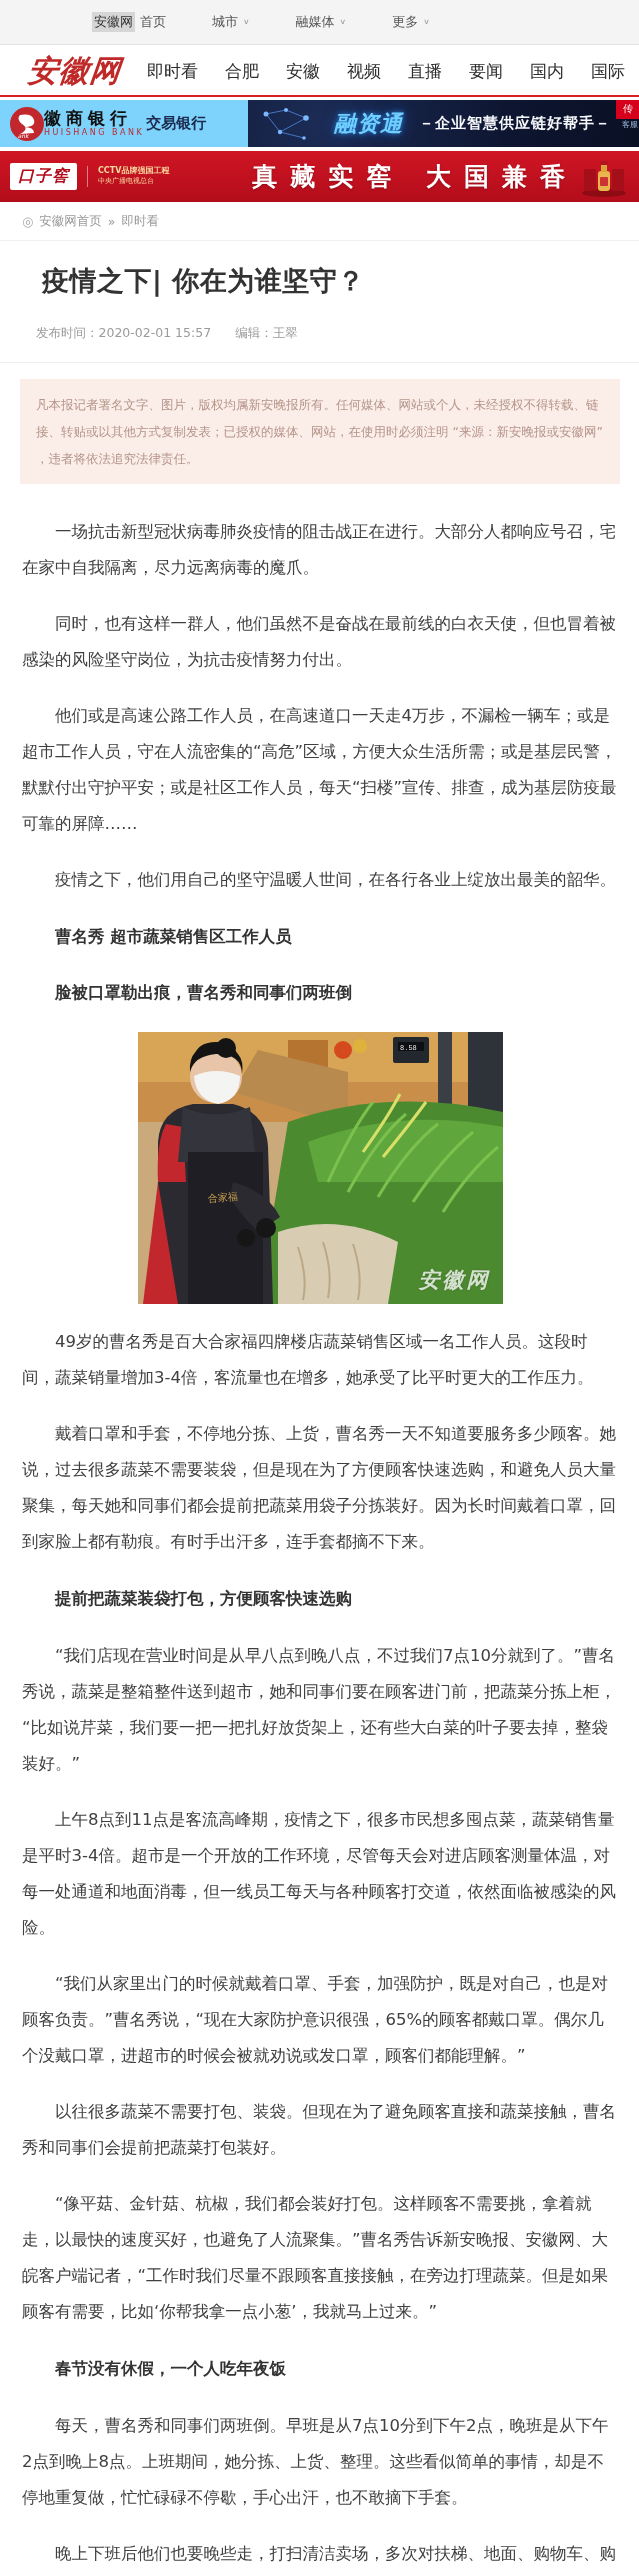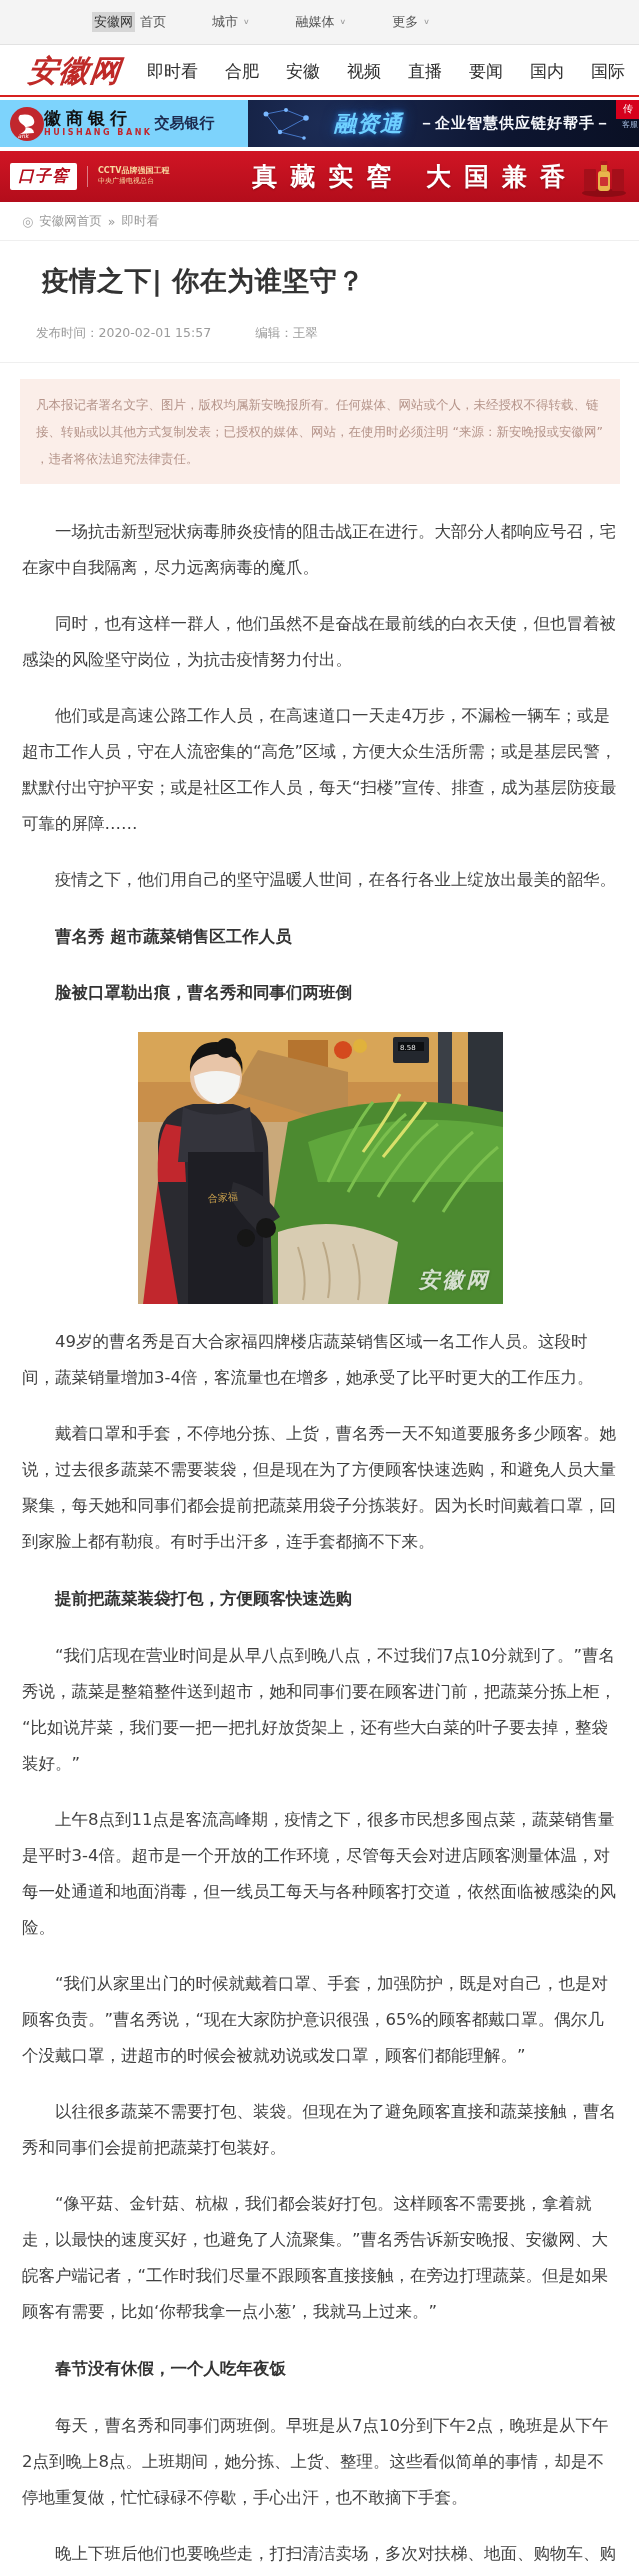--- a/index.html
+++ b/index.html
@@ -20,21 +20,21 @@
   .mainnav{display:flex;gap:27px;font-size:17px;color:#2d2d2d;overflow:hidden;white-space:nowrap;}
   .mainnav .nav-item{cursor:pointer;}
 
   
   .banner1{height:47px;display:flex;margin-top:3px;position:relative;cursor:pointer;}
   .b1-left{width:238px;background:#7dd3fc;display:flex;align-items:center;padding-left:10px;gap:0;flex:0 0 auto;}
   .bank-logo{width:34px;height:34px;border-radius:50%;background:#c1272d;position:relative;flex:0 0 auto;}
   .bank-logo svg{position:absolute;inset:0;}
   .bank-names{display:flex;flex-direction:column;line-height:1;}
   .bank-cn{color:#111;font-weight:bold;font-size:17px;letter-spacing:5px;}
-  .bank-en{color:#c1272d;font-weight:bold;font-size:8px;letter-spacing:2.5px;margin-top:2px;}
+  .bank-en{color:#c1272d;font-weight:normal;font-size:8px;letter-spacing:2.5px;margin-top:2px;}
   .bank-sub{color:#1d2b4f;font-weight:bold;font-size:15px;margin-left:2px;}
   .b1-right{flex:1;background:radial-gradient(circle at 18% 50%, #1c2c55 0%, #0d1530 60%, #0a1024 100%);
             display:flex;align-items:center;gap:16px;padding-left:12px;position:relative;overflow:hidden;}
   .fintech{color:#6fd0ff;font-weight:bold;font-style:italic;font-size:22px;letter-spacing:1px;
            text-shadow:0 0 5px #2f7fd4,0 0 14px #1b4f9e;}
   .b1-slogan{color:#f5f7fb;font-weight:bold;font-size:15px;letter-spacing:1px;}
   .b1-corner{position:absolute;right:0;top:0;background:#d6001c;color:#fff;font-size:10px;padding:2px 7px 3px;}
   .b1-corner-sub{position:absolute;right:2px;top:19px;color:#9fb6d8;font-size:8px;}
 
   
@@ -50,32 +50,32 @@
   .b2-bottles{flex:0 0 auto;width:52px;height:40px;}
 
   
   .breadcrumb{display:flex;align-items:center;gap:6px;color:#999;font-size:12.5px;padding:11px 0 10px 22px;
               border-bottom:1px solid #efefef;}
   .pin{color:#aaa;font-size:13px;}
   .crumb{cursor:pointer;}
 
   
   .article-title{font-size:27px;font-weight:bold;color:#333;margin:22px 16px 0;padding:0 26px;letter-spacing:0.5px;}
-  .meta{display:flex;gap:44px;color:#9b9b9b;font-size:12.5px;padding:26px 0 20px 36px;border-bottom:1px solid #efefef;}
+  .meta{display:flex;gap:24px;color:#9b9b9b;font-size:12.5px;padding:26px 0 20px 36px;border-bottom:1px solid #efefef;}
 
   
   .copyright{margin:16px 20px 4px;background:#fbeee9;padding:12px 16px;font-size:12.5px;color:#b5948a;line-height:27px;}
 
   
   .article{padding:6px 22px 30px;}
   .para{font-size:16.5px;line-height:36px;text-indent:2em;margin:20px 0;color:#404040;}
   .subhead{font-size:16.5px;line-height:34px;text-indent:2em;margin:22px 0;color:#333;font-weight:bold;}
 
   
-  .figure{width:365px;height:272px;margin:8px auto 8px;position:relative;background:#ddd;overflow:hidden;}
+  .figure{width:365px;height:272px;margin:8px auto 8px;position:relative;background:#ddd;overflow:hidden;font-family:Liberation Mono, monospace;}
   .figure svg{display:block;width:100%;height:100%;}
   .watermark{position:absolute;right:12px;bottom:10px;color:rgba(255,255,255,.78);font-size:21px;font-weight:bold;
              font-style:italic;letter-spacing:3px;text-shadow:0 0 3px rgba(0,0,0,.2);}
 </style>
 </head>
 <body>
 
 <div class="topbar">
   <span class="menu">
     <span class="chip">安徽网</span>

